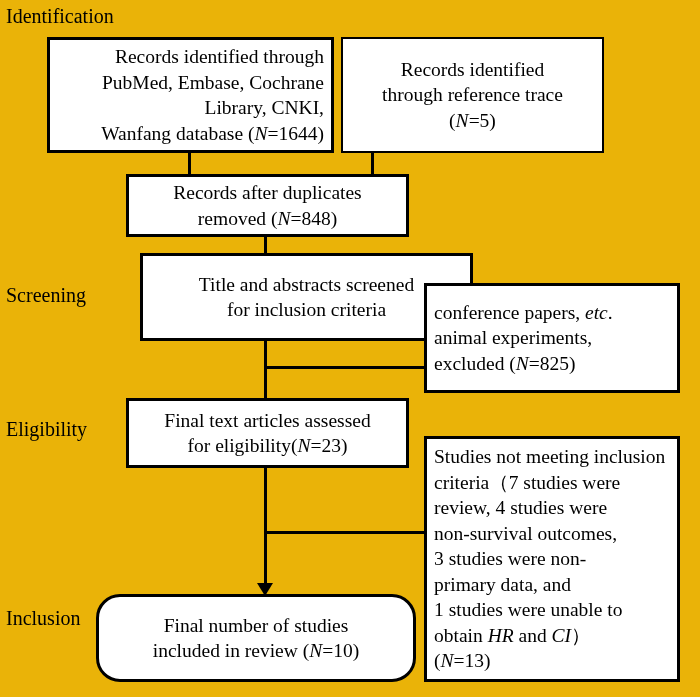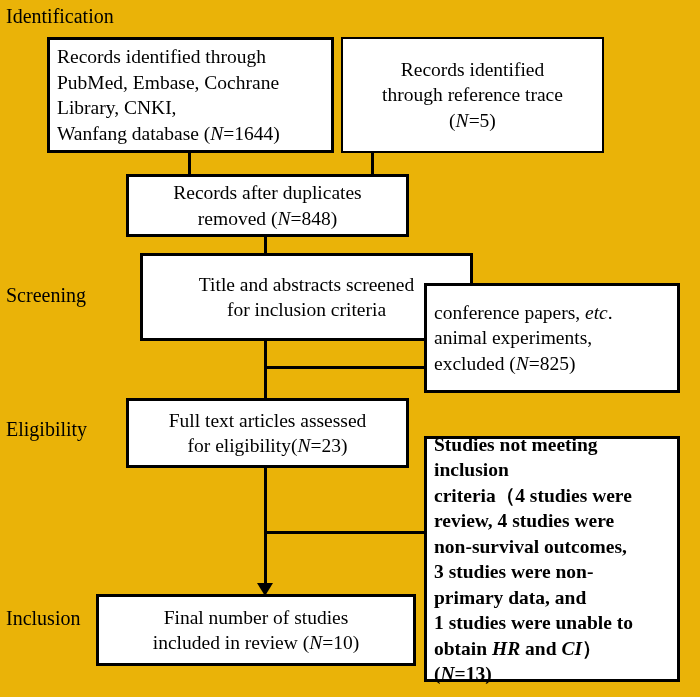--- a/index.html
+++ b/index.html
@@ -92,21 +92,21 @@
   <div class="line vline" style="left:264px; top:341px; height:57px;"></div>
 
   <div class="line hline" style="left:264px; top:366px; width:163px;"></div>
 
   <div class="line vline" style="left:264px; top:468px; height:121px;"></div>
 
   <div class="line hline" style="left:264px; top:531px; width:163px;"></div>
 
   <div class="arrowhead" style="left:257px; top:583px;"></div>
 
-  <div class="node left heavy" style="left:47px; top:37px; width:287px; height:116px;">
+  <div class="node left heavy" style="left:47px; top:37px; width:287px; height:116px;align-items:flex-end;">
     <span class="txt">Records identified through</span>
     <span class="txt">PubMed, Embase, Cochrane</span>
     <span class="txt">Library, CNKI,</span>
     <span class="txt">Wanfang database (<i class="ital">N</i>=1644)</span>
   </div>
 
   <div class="node center" style="left:341px; top:37px; width:263px; height:116px;">
     <span class="txt">Records identified</span>
     <span class="txt">through reference trace</span>
     <span class="txt">(<i class="ital">N</i>=5)</span>
@@ -122,34 +122,34 @@
     <span class="txt">for inclusion criteria</span>
   </div>
 
   <div class="node left heavy" style="left:424px; top:283px; width:256px; height:110px;">
     <span class="txt">conference papers, <i class="ital">etc</i>.</span>
     <span class="txt">animal experiments,</span>
     <span class="txt">excluded (<i class="ital">N</i>=825)</span>
   </div>
 
   <div class="node center heavy" style="left:126px; top:398px; width:283px; height:70px;">
-    <span class="txt">Full text articles assessed</span>
+    <span class="txt">Final text articles assessed</span>
     <span class="txt">for eligibility(<i class="ital">N</i>=23)</span>
   </div>
 
-  <div class="node left heavy" style="left:424px; top:436px; width:256px; height:246px;font-weight:bold;">
+  <div class="node left heavy" style="left:424px; top:436px; width:256px; height:246px;">
     <span class="txt">Studies not meeting inclusion</span>
-    <span class="txt">criteria（4 studies were</span>
+    <span class="txt">criteria（7 studies were</span>
     <span class="txt">review, 4 studies were</span>
     <span class="txt">non-survival outcomes,</span>
     <span class="txt">3 studies were non-</span>
     <span class="txt">primary data, and</span>
     <span class="txt">1 studies were unable to</span>
     <span class="txt">obtain <i class="ital">HR</i> and <i class="ital">CI</i>）</span>
     <span class="txt">(<i class="ital">N</i>=13)</span>
   </div>
 
-  <div class="node center heavy" style="left:96px; top:594px; width:320px; height:72px;">
+  <div class="node center heavy" style="left:96px; top:594px; width:320px; height:88px;border-radius:24px;">
     <span class="txt">Final number of studies</span>
     <span class="txt">included in review (<i class="ital">N</i>=10)</span>
   </div>
 
 </div>
 
 </body></html>

